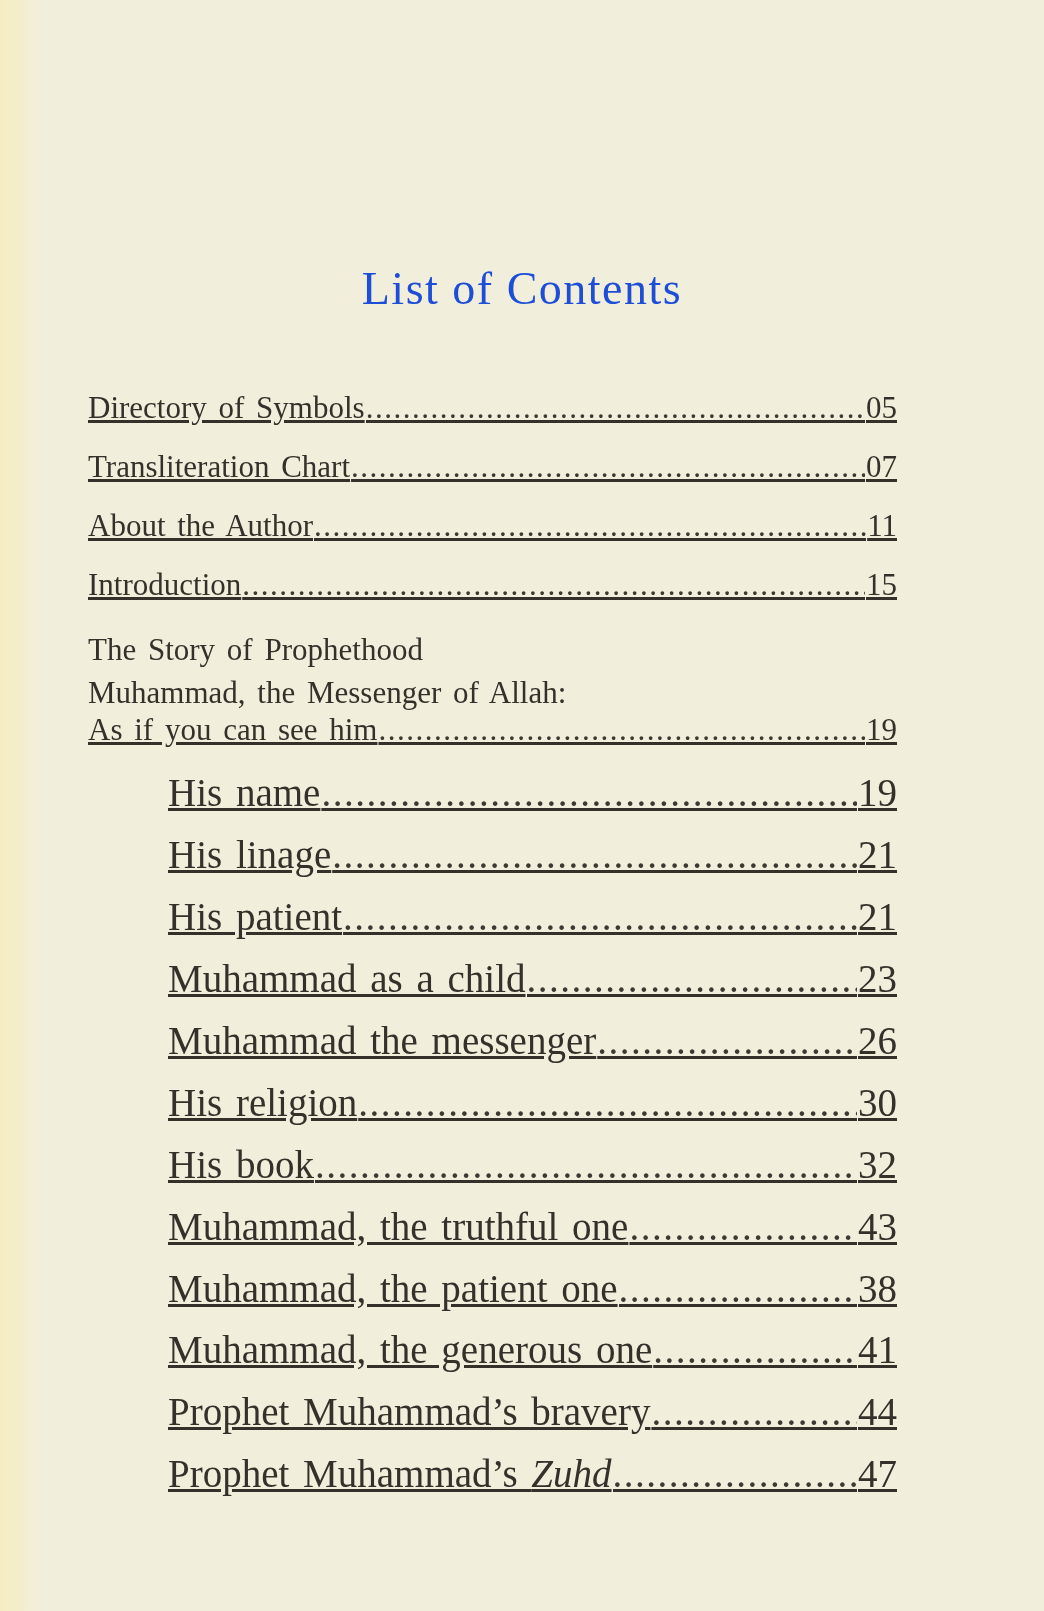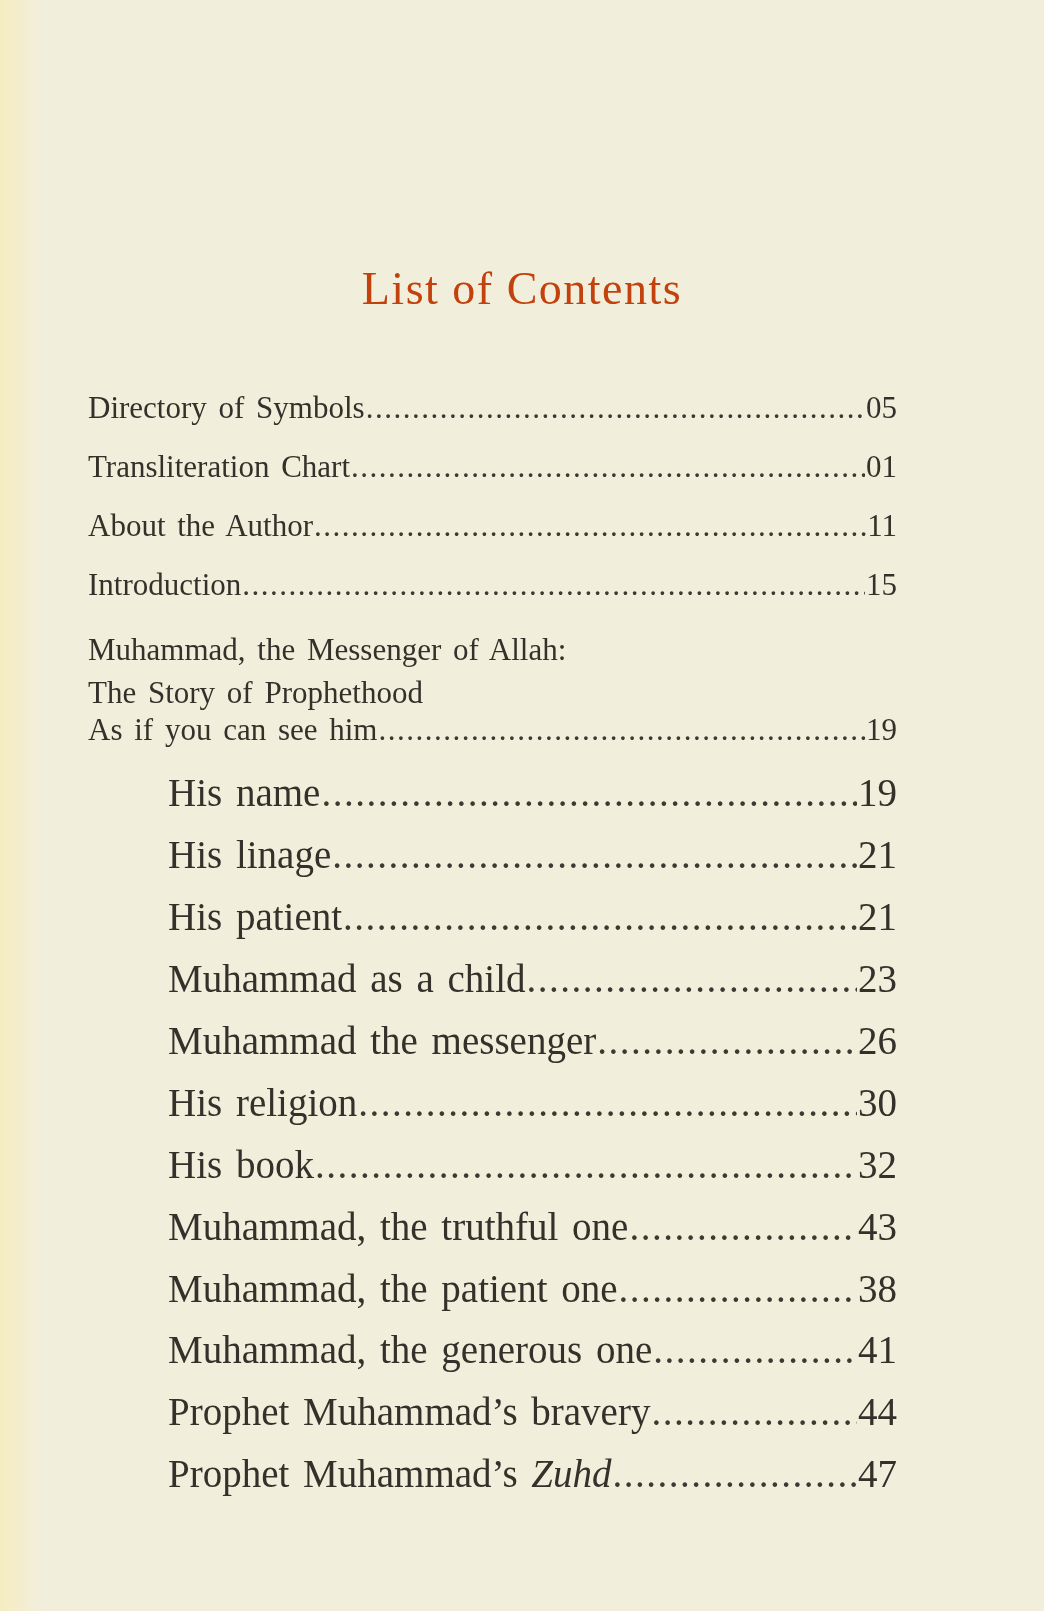--- a/index.html
+++ b/index.html
@@ -29,21 +29,21 @@
   .title {
     position: absolute;
     top: 262px;
     left: 0;
     width: 100%;
     margin: 0;
     text-align: center;
     font-size: 46px;
     font-weight: 400;
     letter-spacing: 1.5px;
-    color: #c2410c;
+    color: #1d4ed8;
   }
   .toc {
     position: absolute;
     top: 392px;
     left: 88px;
     right: 147px;
   }
   .toc-entry {
     word-spacing: 4px;
   }
@@ -60,20 +60,21 @@
     margin-top: 6px;
   }
   .pre-line {
     line-height: 43px;
     font-weight: 500;
   }
   .toc-row {
     display: flex;
     align-items: center;
     line-height: 1.05;
+    text-decoration: underline;
   }
   .toc-entry.main .toc-row { min-height: 33px; }
   .toc-entry.sub  .toc-row { min-height: 31px; }
   .label {
     white-space: nowrap;
     font-weight: 500;
   }
   .label .italic {
     font-style: italic;
     margin-top: 19px;
@@ -109,43 +110,43 @@
       <span class="label">Directory of Symbols</span>
       <span class="dots"></span>
       <span class="pagenum">05</span>
     </div>
   </div>
 
   <div class="toc-entry main">
     <div class="toc-row">
       <span class="label">Transliteration Chart</span>
       <span class="dots"></span>
-      <span class="pagenum">01</span>
+      <span class="pagenum">07</span>
     </div>
   </div>
 
   <div class="toc-entry main">
     <div class="toc-row">
       <span class="label">About the Author</span>
       <span class="dots"></span>
       <span class="pagenum">11</span>
     </div>
   </div>
 
   <div class="toc-entry main">
     <div class="toc-row">
       <span class="label">Introduction</span>
       <span class="dots"></span>
       <span class="pagenum">15</span>
     </div>
   </div>
 
   <div class="toc-entry main has-pre">
-    <div class="pre-line">Muhammad, the Messenger of Allah:</div>
-        <div class="pre-line">The Story of Prophethood</div>
+    <div class="pre-line">The Story of Prophethood</div>
+        <div class="pre-line">Muhammad, the Messenger of Allah:</div>
         <div class="toc-row">
       <span class="label">As if you can see him</span>
       <span class="dots"></span>
       <span class="pagenum">19</span>
     </div>
   </div>
 
   <div class="toc-entry sub">
     <div class="toc-row">
       <span class="label">His name</span>

